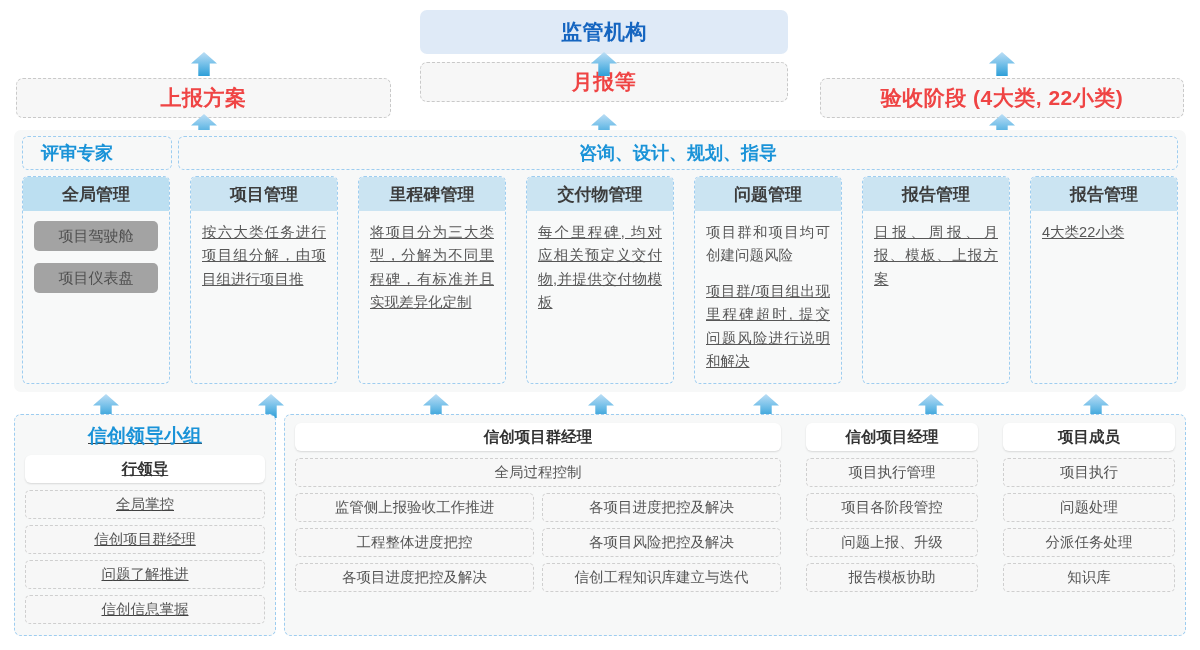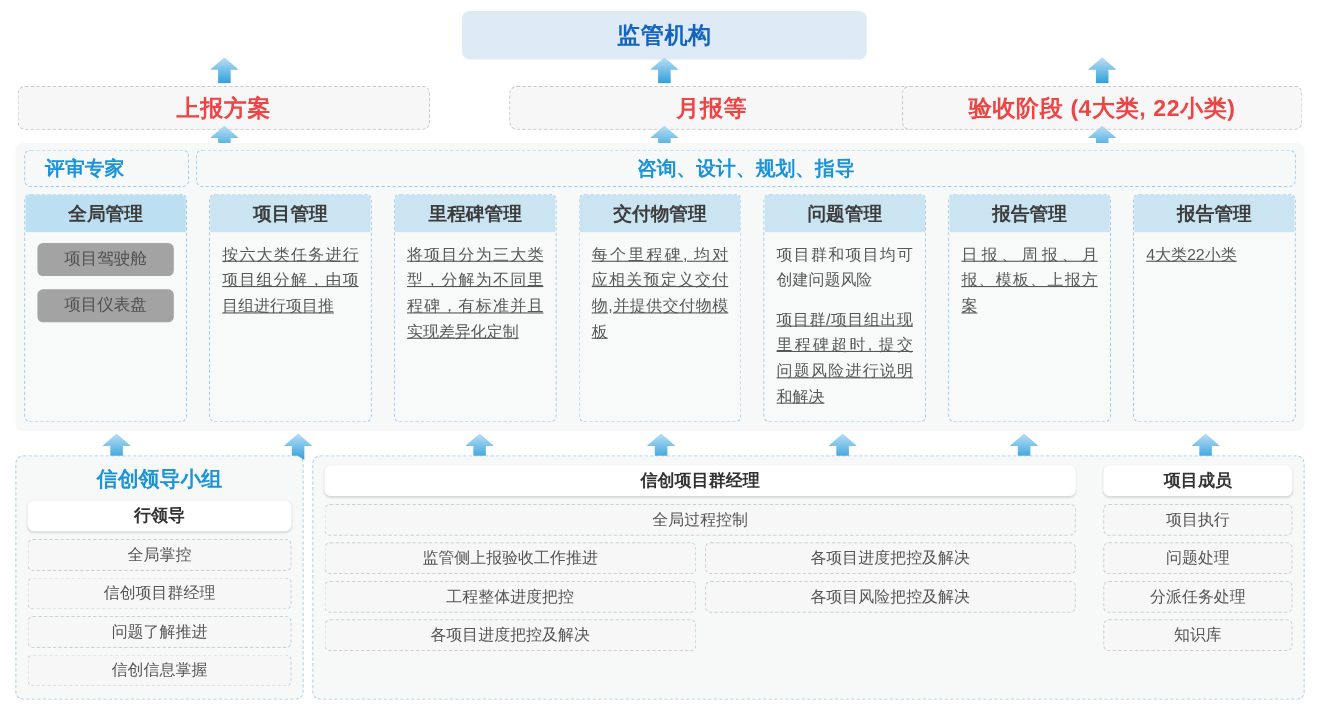--- a/index.html
+++ b/index.html
@@ -37,21 +37,21 @@
   }
   .dashed-top{
     background:#f7f7f7;
     border:1px dashed #c9c9c9;
     color:#ef4444;
     font-size:21px;
     height:40px;
     box-sizing:border-box;
   }
   .t-plan{left:16px;top:78px;width:375px;}
-  .t-month{left:420px;top:78px;width:368px;margin-left:43px;}
+  .t-month{left:420px;top:62px;width:368px;}
   .t-accept{left:820px;top:78px;width:364px;}
 
   
   .mid-panel{
     position:absolute;left:14px;top:130px;width:1172px;height:262px;
     background:#f7f8f8;border-radius:7px;box-sizing:border-box;
   }
   .mid-title{
     position:absolute;height:34px;
     border:1px dashed #9ecdf0;border-radius:6px;
@@ -103,21 +103,21 @@
   .bot-wrap{
     position:absolute;left:14px;top:414px;width:1172px;height:222px;
     display:flex;gap:8px;
   }
   .grp{
     border:1px dashed #9ecdf0;border-radius:7px;
     background:#f7f8f8;box-sizing:border-box;
     padding:8px 10px 10px 10px;
     display:flex;flex-direction:column;
   }
-  .grp-lead{width:262px;flex:0 0 262px;}
+  .grp-lead{width:262px;flex:0 0 262px;text-decoration:underline;}
   .grp-exec{flex:1;position:relative;}
   .grp-title{
     color:#1a93d8;font-size:19px;font-weight:bold;
     text-align:center;margin-bottom:6px;
   }
   .role-head{
     background:#ffffff;border-radius:6px;
     height:28px;display:flex;align-items:center;justify-content:center;
     font-size:15.5px;font-weight:bold;color:#333;
     box-shadow:0 1px 2px rgba(0,0,0,.13);
@@ -256,24 +256,32 @@
           <div class="task">全局过程控制</div>
           <div class="pm-sub">
             <div>
               <div class="task">监管侧上报验收工作推进</div>
               <div class="task">工程整体进度把控</div>
               <div class="task">各项目进度把控及解决</div>
             </div>
             <div>
               <div class="task">各项目进度把控及解决</div>
               <div class="task">各项目风险把控及解决</div>
+              <div class="task">信创工程知识库建立与迭代</div>
             </div>
           </div>
         </div>
 
+        <div class="plain-col">
+          <div class="role-head">信创项目经理</div>
+          <div class="task">项目执行管理</div>
+          <div class="task">项目各阶段管控</div>
+          <div class="task">问题上报、升级</div>
+          <div class="task">报告模板协助</div>
+        </div>
 
         <div class="plain-col">
           <div class="role-head">项目成员</div>
           <div class="task">项目执行</div>
           <div class="task">问题处理</div>
           <div class="task">分派任务处理</div>
           <div class="task">知识库</div>
         </div>
 
       </div>

